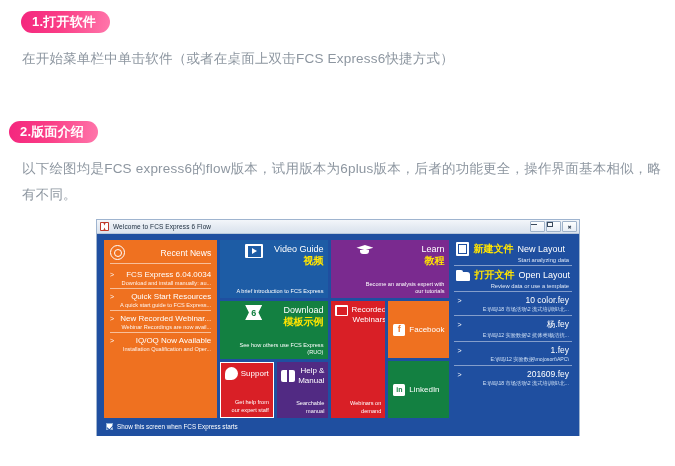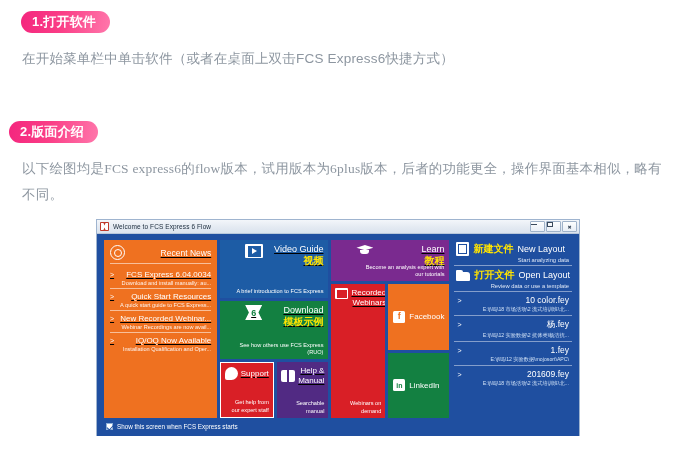--- a/index.html
+++ b/index.html
@@ -29,21 +29,21 @@
   .sec2 { position:absolute; left:9px; top:121px; }
 
   .para {
     position: absolute;
     color: #8d96a0;
     font-size: 13.5px;
     line-height: 26px;
     letter-spacing: .2px;
   }
   .p1 { left: 22px; top: 46px; width: 640px; }
-  .p2 { left: 22px; top: 156px; width: 640px; font-family: Liberation Serif, serif; }
+  .p2 { left: 22px; top: 156px; width: 640px; }
 
   
   .shot {
     position: absolute;
     left: 96px; top: 219px;
     width: 484px; height: 217px;
     background: #1f4fa0;
     border: 1px solid #9fb4cf;
     box-shadow: 0 0 0 1px rgba(255,255,255,.4) inset;
   }
@@ -95,21 +95,21 @@
     padding: 6px 7px 0 7px;
   }
   .grid {
     display: flex;
     gap: 3px;
     height: 178px;
   }
 
   
   .col1 { width: 127px; display:flex; flex-direction:column; }
-  .tile { position: relative; overflow: hidden; text-decoration: underline; }
+  .tile { position: relative; overflow: hidden; }
   .news {
     background:#ef7120; flex:1;
     padding: 5px 6px 4px 6px;
     display:flex; flex-direction:column;
   }
   .news-head {
     display:flex; align-items:center; justify-content:space-between;
     padding-bottom: 3px;
     border-bottom: 1px solid rgba(255,255,255,.55);
     margin-bottom: 3px;
@@ -172,21 +172,21 @@
   .sm-sub { position:absolute; right:4px; bottom:3px; left:4px; font-size:5.6px; color:#fff; text-align:right; line-height:7.5px;}
   .balloon { width:13px;height:13px;background:#fff;border-radius:50% 50% 50% 2px; flex:0 0 13px;}
   .book { width:14px;height:12px; flex:0 0 14px; position:relative;}
   .book:before,.book:after{content:"";position:absolute;top:0;width:6px;height:12px;background:#fff;}
   .book:before{left:0;border-radius:2px 0 0 2px;}
   .book:after{right:0;border-radius:0 2px 2px 0;}
 
   
   .col3 { width: 118px; display:flex; flex-direction:column; gap:3px; }
   .updates { background:#ef7120; height:58px; padding:4px 5px; position:relative; }
-  .learn { background:#7a2a8f; height:41px; padding:4px 5px; position:relative; }
+  .learn { background:#7a2a8f; height:58px; padding:4px 5px; position:relative; }
   .cap {
     width:17px;height:11px; flex:0 0 17px; position:relative;
   }
   .cap:before{content:"";position:absolute;left:0;top:1px;width:17px;height:7px;background:#fff;clip-path:polygon(50% 0,100% 38%,50% 76%,0 38%);}
   .cap:after{content:"";position:absolute;left:4px;top:6px;width:9px;height:4px;background:#fff;border-radius:0 0 3px 3px;}
   .webinars { background:#d91f26; flex:1; position:relative; padding:4px 4px; width:60px;}
   .socials { display:flex; flex-direction:column; gap:3px; flex:1;}
   .fb { background:#ef7120; flex:1; display:flex; align-items:center; gap:4px; padding:0 5px;}
   .li { background:#138041; flex:1; display:flex; align-items:center; gap:4px; padding:0 5px;}
   .sq-ic { width:12px;height:12px;background:#fff;border-radius:1.5px;display:flex;align-items:center;justify-content:center;

